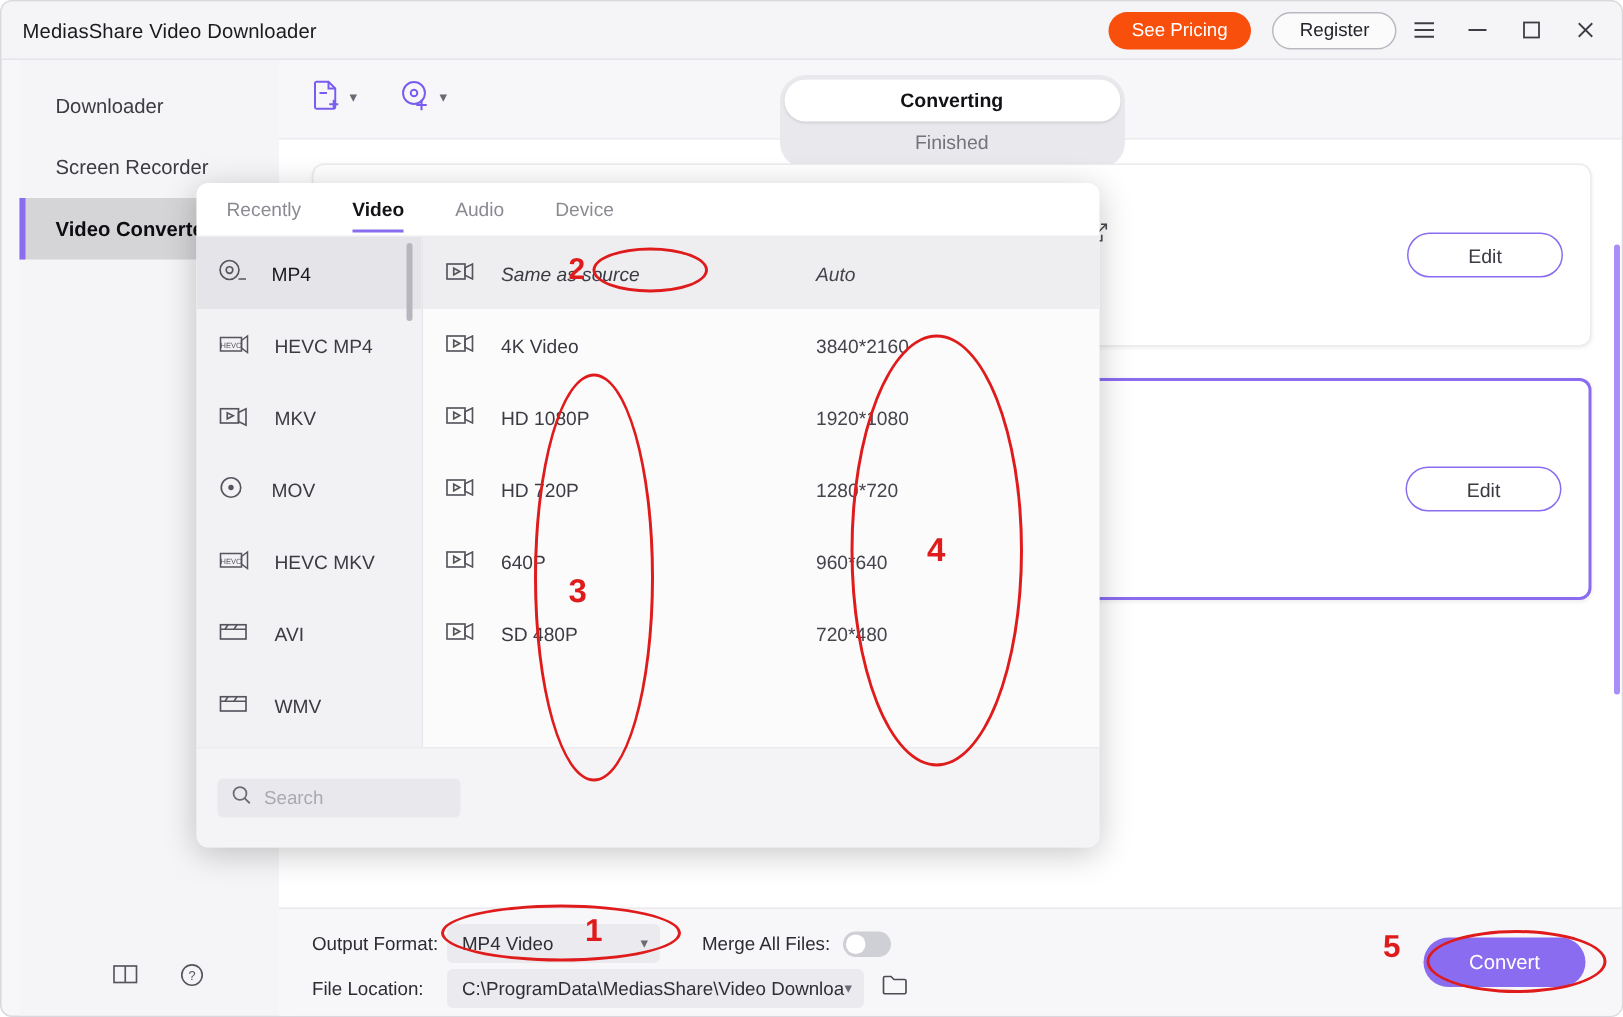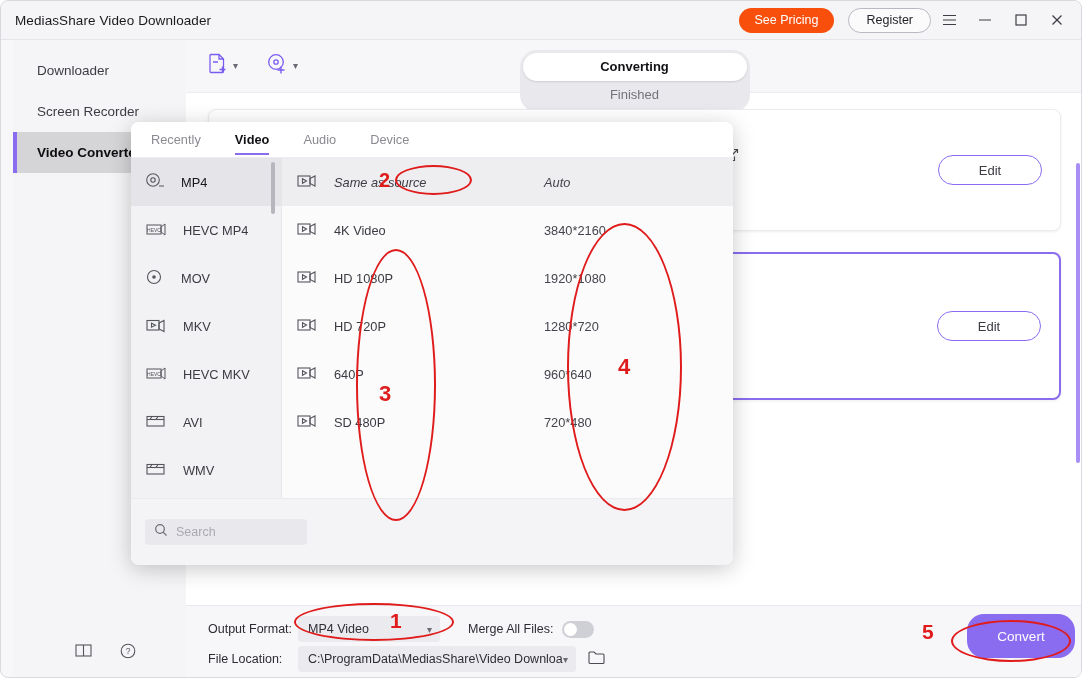--- a/index.html
+++ b/index.html
@@ -254,22 +254,22 @@
     cursor: pointer;
   }
   .toggle::after {
     content: "";
     position: absolute; left: 2px; top: 2px;
     width: 13px; height: 13px; border-radius: 50%;
     background: #ffffff;
   }
   .folder-icon { margin-left: 12px; color: #4b4b53; cursor: pointer; }
   .convert-btn {
-    position: absolute; right: 8px; bottom: 21px;
-    width: 108px; height: 44px;
+    position: absolute; right: 26px; bottom: 21px;
+    width: 108px; height: 33px;
     background: #8a6cf0;
     border: none; border-radius: 17px;
     color: #ffffff; font-size: 13.5px;
     cursor: pointer;
   }
 
   
   .popup {
     position: absolute;
     left: 130px; top: 121px;
@@ -641,40 +641,40 @@
                   <rect x="2" y="5" width="14" height="9"></rect>
                   <path d="M16 7l4-3v11l-4-3z"></path>
                 </g>
                 <text x="9" y="11.8" font-size="5" text-anchor="middle" fill="#55555d" font-family="Liberation Sans">HEVC</text>
               </svg>
           </span>
           <span>HEVC MP4</span>
         </div>
         <div class="fmt-item">
           <span>
-            <svg width="20" height="18" viewBox="0 0 20 18">
-                <g fill="none" stroke="#55555d" stroke-width="1.1">
-                  <circle cx="9" cy="9" r="6.5"></circle>
-                </g>
-                <circle cx="9" cy="9" r="1.8" fill="#55555d"></circle>
-              </svg>
-          </span>
-          <span>MOV</span>
-        </div>
-        <div class="fmt-item">
-          <span>
             <svg width="22" height="18" viewBox="0 0 22 18">
                 <g fill="none" stroke="#55555d" stroke-width="1.1">
                   <rect x="2" y="4.5" width="12" height="9.5"></rect>
                   <path d="M14 7l5-2.5v11L14 13z"></path>
                   <path d="M6.5 7.2v4l4-2z"></path>
                 </g>
               </svg>
           </span>
           <span>MKV</span>
+        </div>
+        <div class="fmt-item">
+          <span>
+            <svg width="20" height="18" viewBox="0 0 20 18">
+                <g fill="none" stroke="#55555d" stroke-width="1.1">
+                  <circle cx="9" cy="9" r="6.5"></circle>
+                </g>
+                <circle cx="9" cy="9" r="1.8" fill="#55555d"></circle>
+              </svg>
+          </span>
+          <span>MOV</span>
         </div>
         <div class="fmt-item">
           <span>
             <svg width="22" height="18" viewBox="0 0 22 18">
                 <g fill="none" stroke="#55555d" stroke-width="1">
                   <rect x="2" y="5" width="14" height="9"></rect>
                   <path d="M16 7l4-3v11l-4-3z"></path>
                 </g>
                 <text x="9" y="11.8" font-size="5" text-anchor="middle" fill="#55555d" font-family="Liberation Sans">HEVC</text>
               </svg>

